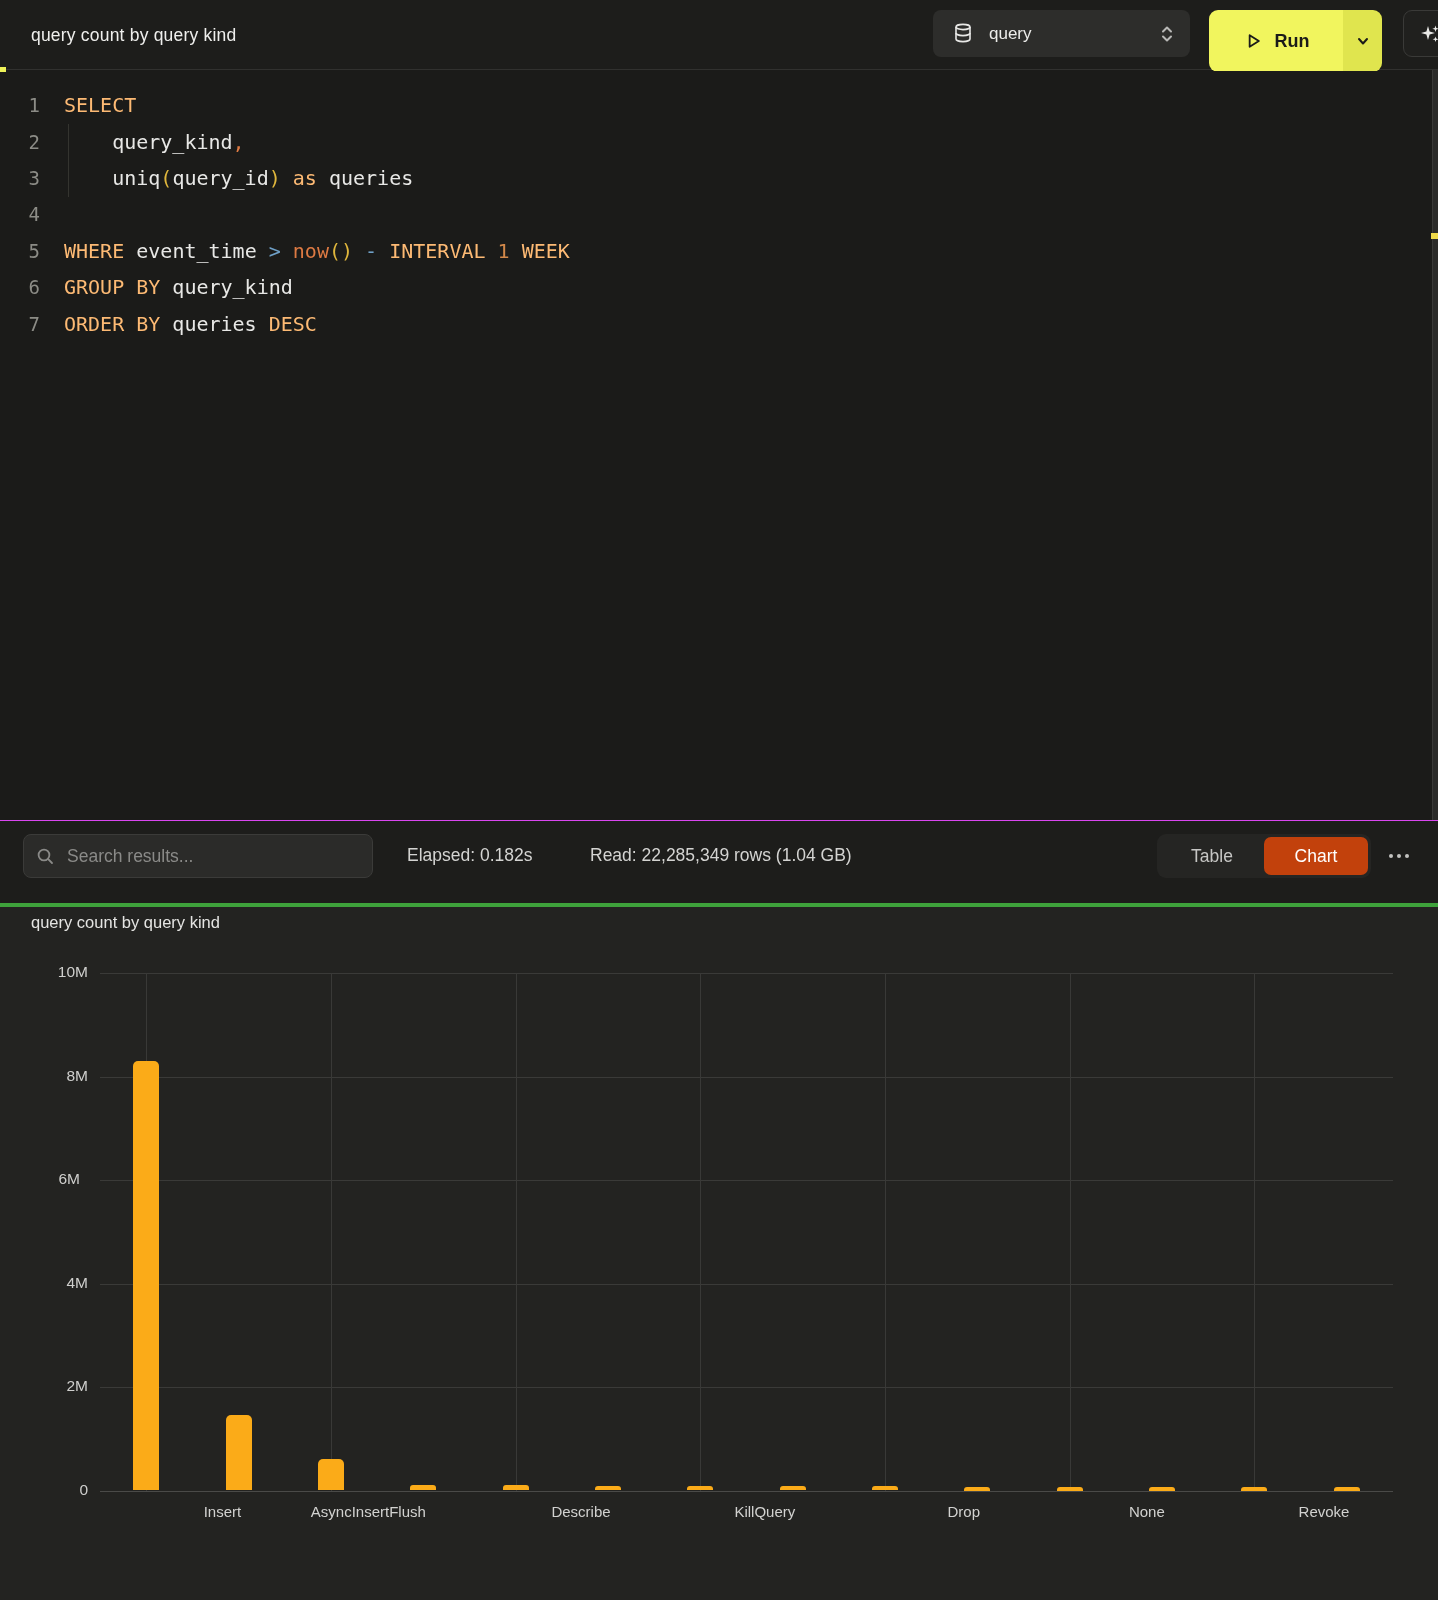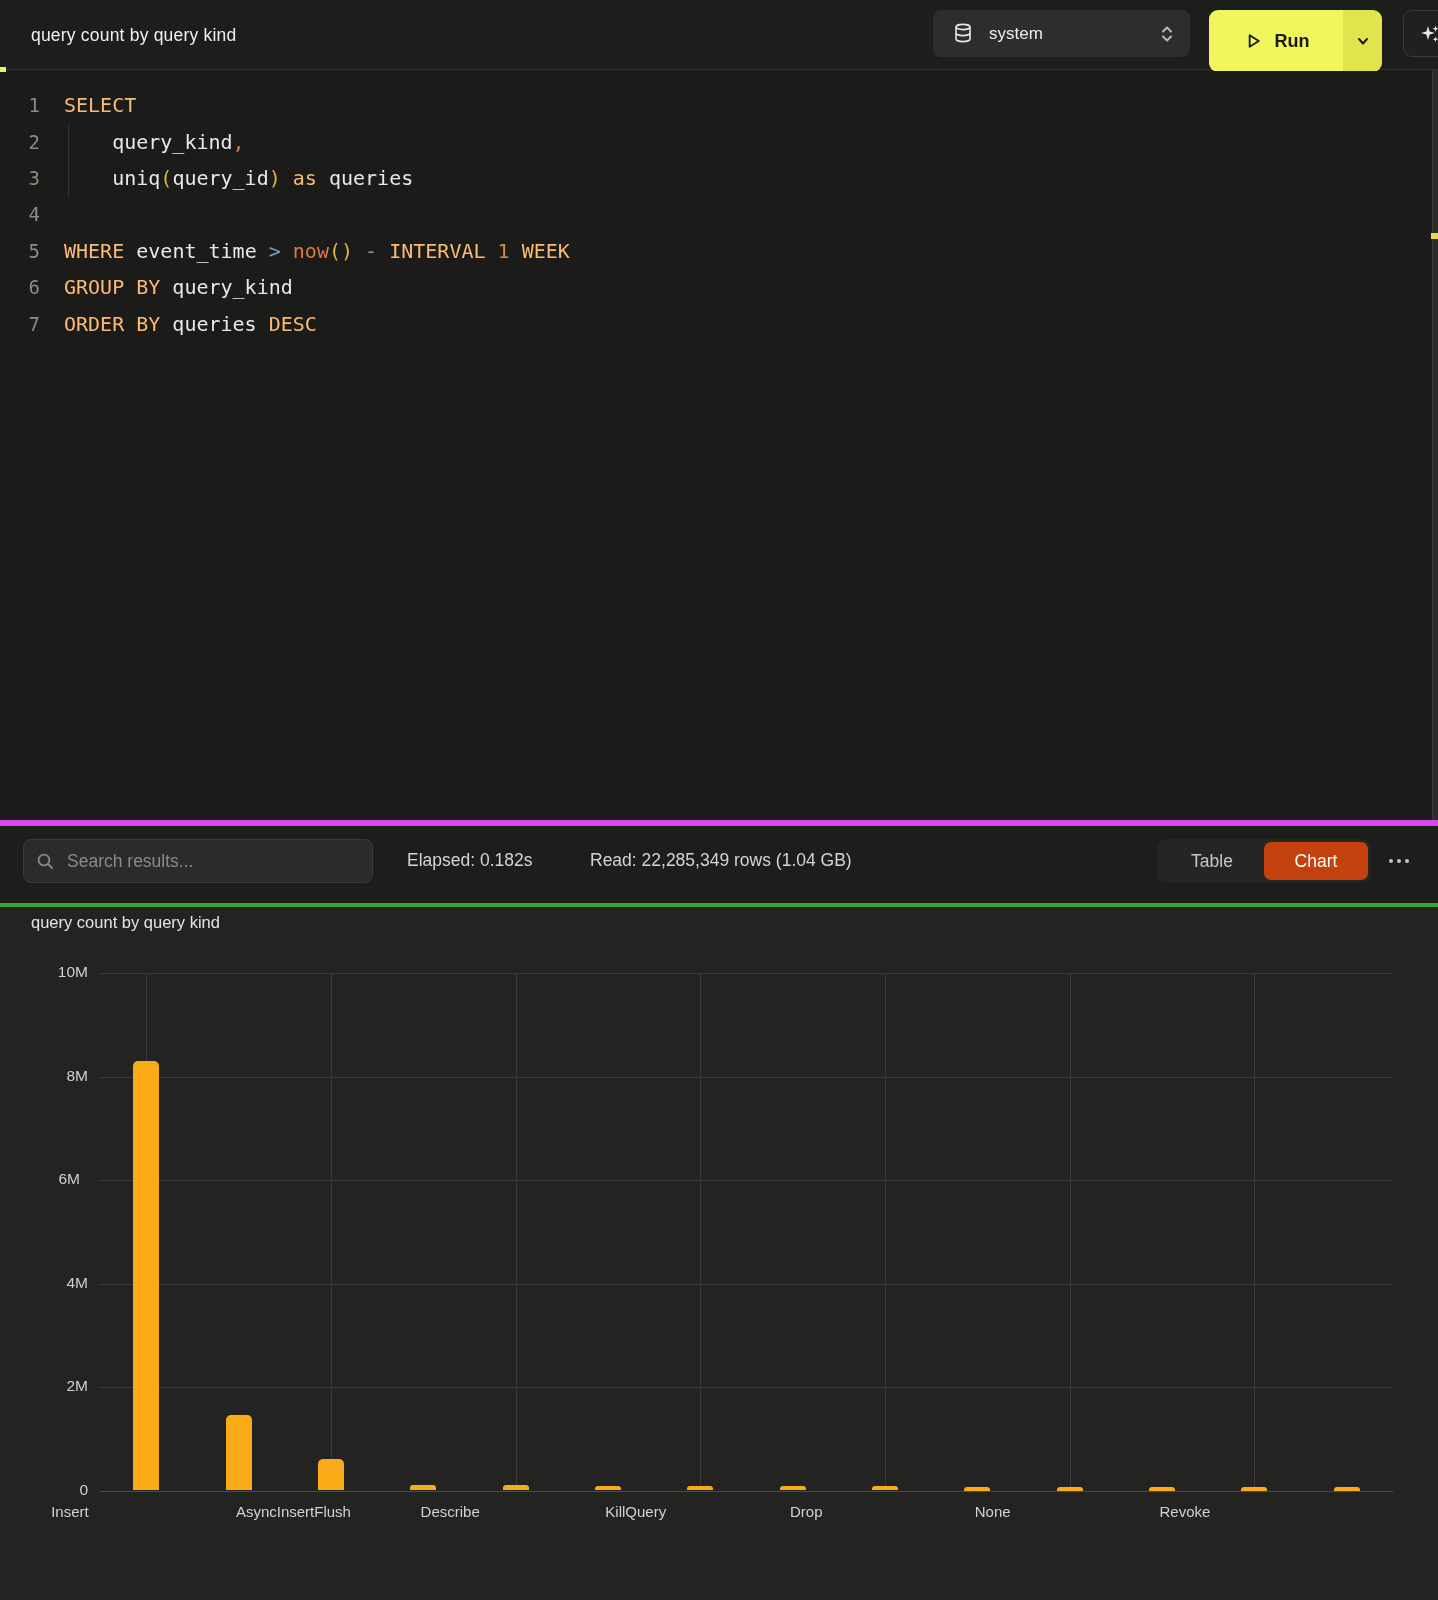--- a/index.html
+++ b/index.html
@@ -77,21 +77,21 @@
     position:absolute; left:1432px; top:70px; width:6px; height:1530px;
     background:#2b2b29; border-left:1px solid #3a3a38;
   }
   .ruler-mark {
     position:absolute; left:1431px; top:233px; width:7px; height:6px; background:#eed94a; z-index:5;
   }
 
   
   .results-toolbar {
     position:absolute; left:0; top:820px; width:1438px; height:83px;
-    background:#1d1d1b; border-top:6px solid #d946ef;
+    background:#1d1d1b; border-top:1px solid #d946ef;
   }
   .search-box {
     position:absolute; left:23px; top:13px; width:350px; height:44px;
     background:#2b2b29; border:1px solid #3b3b39; border-radius:8px;
     display:flex; align-items:center; padding:0 12px;
   }
   .search-box input {
     flex:1; margin-left:12px; background:transparent; border:none; outline:none;
     color:#c8c8c6; font-size:17.5px; font-family:"Liberation Sans", sans-serif;
   }
@@ -122,38 +122,38 @@
     position:absolute; left:0; top:907px; width:1438px; height:693px; background:#232321;
   }
   .chart-title {
     position:absolute; left:31px; top:6px; font-size:16.5px; color:#e4e4e2;
   }
   #chart-area { position:absolute; left:0; top:0; width:1438px; height:693px; }
   .hgrid { position:absolute; height:1px; background:#3a3a38; }
   .hgrid.axis { background:#4a4a48; }
   .vgrid { position:absolute; width:1px; background:#39392f; background:#39393 7; background:#393937; }
   .ytick { position:absolute; width:80px; text-align:right; font-size:15.5px; color:#cfcfcd; }
-  .xtick { position:absolute; width:190px; text-align:left; font-size:15px; color:#d2d2d0; }
+  .xtick { position:absolute; width:190px; text-align:right; font-size:15px; color:#d2d2d0; }
   .bar { position:absolute; border-radius:5px 5px 0 0; }
 </style>
 </head>
 <body>
 
 <div class="header">
   <div class="header-title">query count by query kind</div>
 
   <div class="db-selector">
     <span style="display:flex">
       <svg width="20" height="22" viewBox="0 0 20 22" fill="none" stroke="#e8e8e6" stroke-width="1.6">
         <ellipse cx="10" cy="4" rx="7" ry="2.6"></ellipse>
         <path d="M3 4 v6 c0 1.4 3.1 2.6 7 2.6 s7 -1.2 7 -2.6 v-6"></path>
         <path d="M3 10 v6 c0 1.4 3.1 2.6 7 2.6 s7 -1.2 7 -2.6 v-6"></path>
       </svg>
     </span>
-    <span class="db-label">system</span>
+    <span class="db-label">query</span>
     <span style="display:flex">
       <svg width="18" height="22" viewBox="0 0 18 22" fill="none" stroke="#b8b8b6" stroke-width="2" stroke-linecap="round" stroke-linejoin="round">
         <path d="M5 8.5 L9 4.5 L13 8.5"></path>
         <path d="M5 13.5 L9 17.5 L13 13.5"></path>
       </svg>
     </span>
   </div>
 
   <div class="run-split">
     <div class="run-main">

